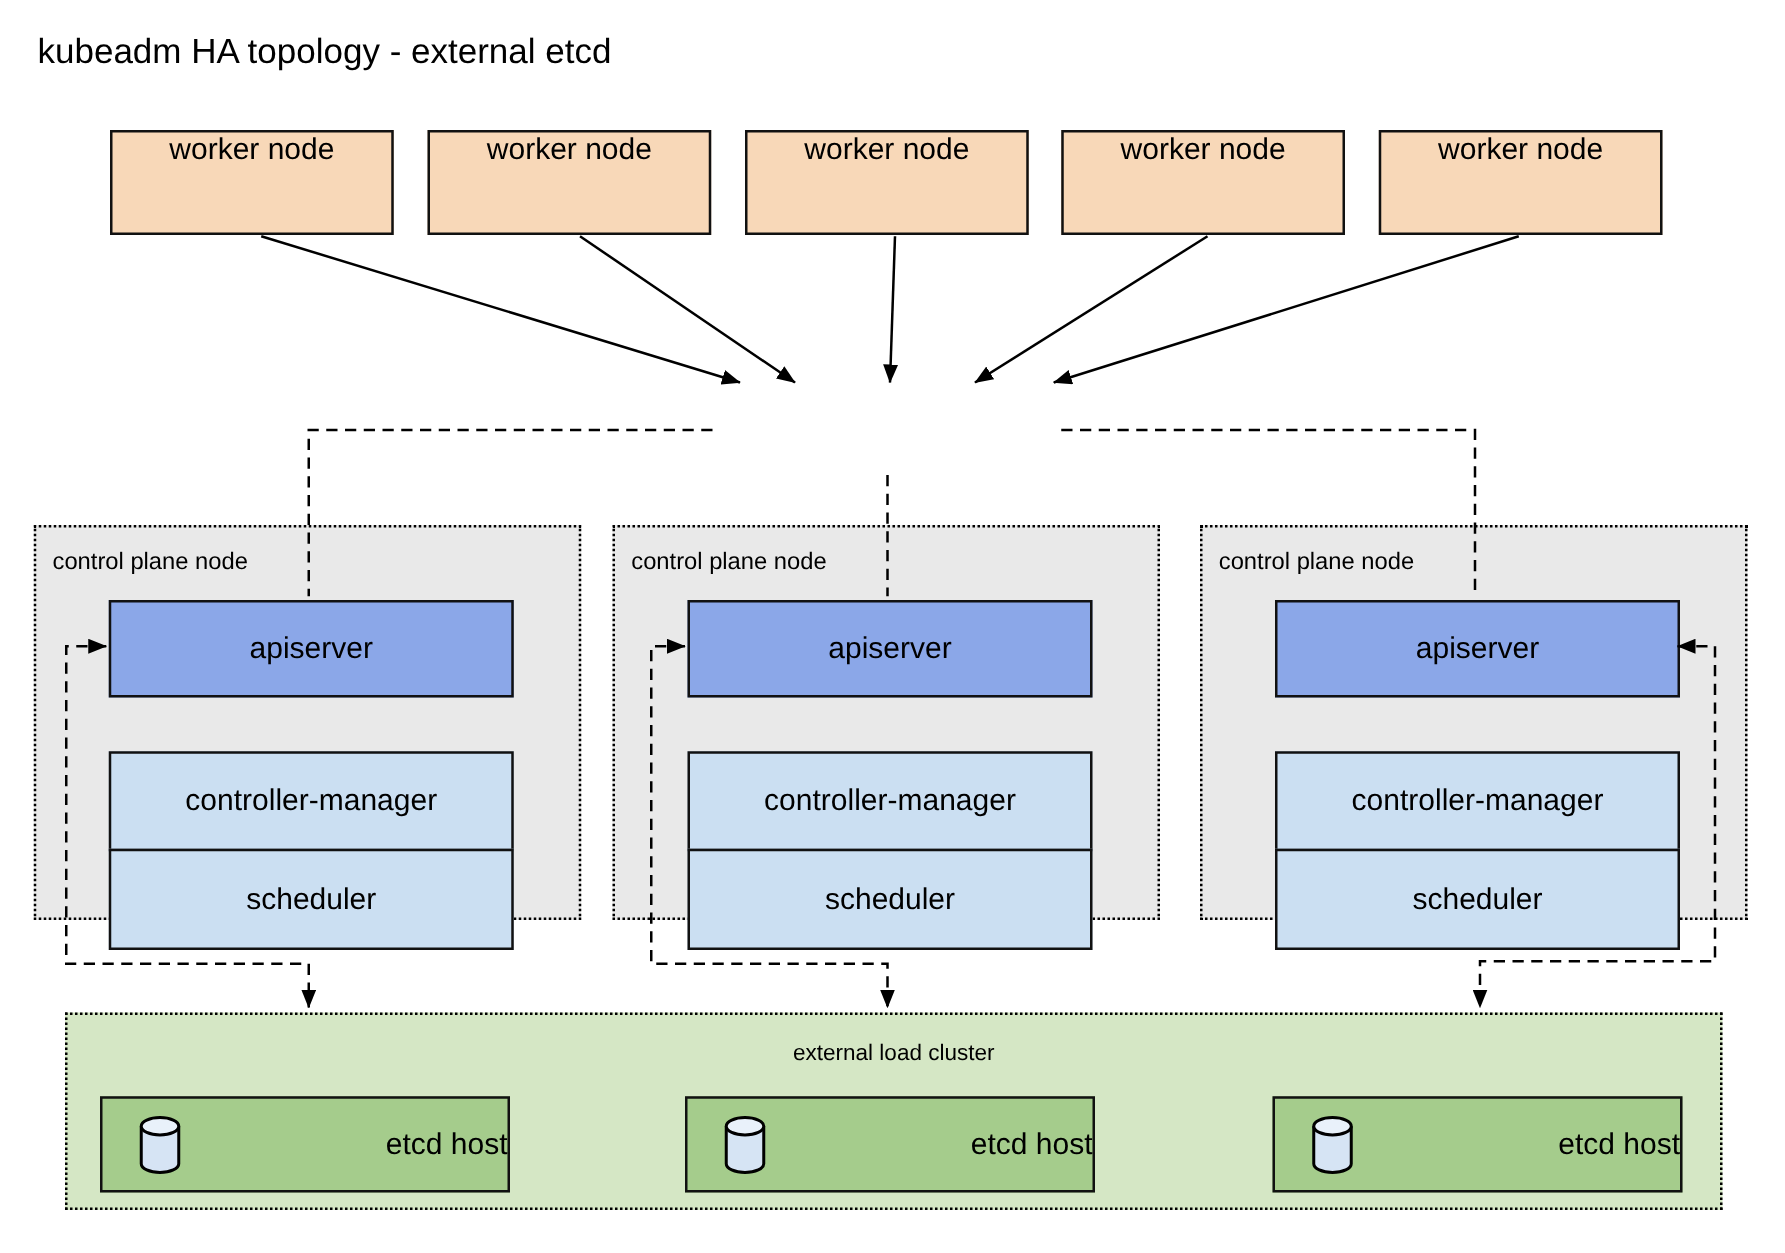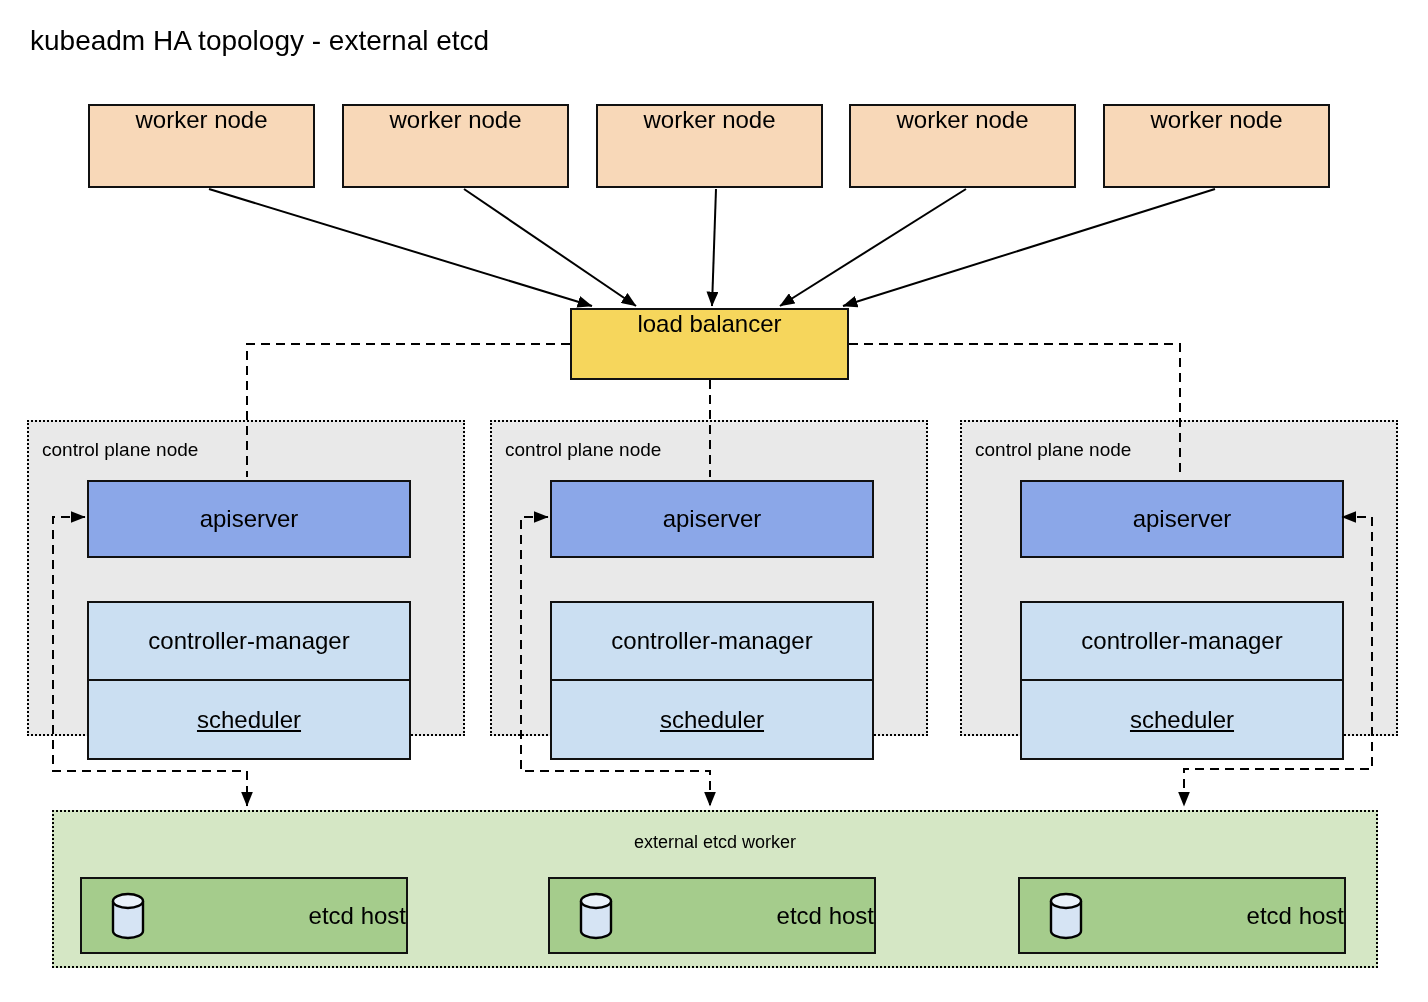--- a/index.html
+++ b/index.html
@@ -36,21 +36,21 @@
   .stack{position:absolute;left:58px;top:58px;width:324px;}
   .comp{
     display:flex;align-items:center;justify-content:center;
     border:2px solid #111;margin-top:-2px;
     font-size:24px;
     background:var(--component-fill,#cbdff2);
   }
   .comp:first-child{margin-top:0;}
   .apiserver{height:74px;background:var(--apiserver-fill,#8ba7e8);}
   .ctrlmgr{height:76px;margin-top:43px;}
-  .sched{height:77px;text-decoration:underline;}
+  .sched{height:77px;}
   .etcd-cluster{
     background:var(--etcd-cluster-fill,#d5e7c5);
     border:2px dotted #000;
   }
   .etcd-cluster-label{
     position:absolute;left:0;top:20px;width:100%;
     text-align:center;font-size:18px;color:#000;
   }
   .etcd-host{
     background:var(--etcd-host-fill,#a5cc8c);
@@ -81,23 +81,20 @@
   <div class="abs node worker" style="left:596px;top:104px;width:227px;height:84px;">
     <span>worker node</span>
   </div>
   <div class="abs node worker" style="left:849px;top:104px;width:227px;height:84px;">
     <span>worker node</span>
   </div>
   <div class="abs node worker" style="left:1103px;top:104px;width:227px;height:84px;">
     <span>worker node</span>
   </div>
 
-  <div class="abs node lb" style="left:570px;top:308px;width:279px;height:72px;z-index:6;">
-    <span>load balancer</span>
-  </div>
 
   <div class="abs cp" style="left:27px;top:420px;width:438px;height:316px;">
     <div class="cp-label">control plane node</div>
     <div class="stack">
       <div class="comp apiserver">
         <span>apiserver</span>
       </div>
       <div class="comp ctrlmgr">
         <span>controller-manager</span>
       </div>
@@ -131,21 +128,21 @@
       <div class="comp ctrlmgr">
         <span>controller-manager</span>
       </div>
       <div class="comp sched">
         <span>scheduler</span>
       </div>
     </div>
   </div>
 
   <div class="abs etcd-cluster" style="left:52px;top:810px;width:1326px;height:158px;">
-    <div class="etcd-cluster-label">external etcd worker</div>
+    <div class="etcd-cluster-label">external load cluster</div>
   </div>
 
   <div class="etcd-host" style="left:80px;top:877px;width:324px;height:73px;">
     <svg class="db-icon" viewBox="0 0 36 48">
       <path d="M3,9 v30 a15,7 0 0 0 30,0 v-30" fill="#d6e4f4" stroke="#000" stroke-width="2.4"></path>
       <ellipse cx="18" cy="9" rx="15" ry="7" fill="#e9f1fa" stroke="#000" stroke-width="2.4"></ellipse>
     </svg>
     <span>etcd host</span>
   </div>
   <div class="etcd-host" style="left:548px;top:877px;width:324px;height:73px;">

